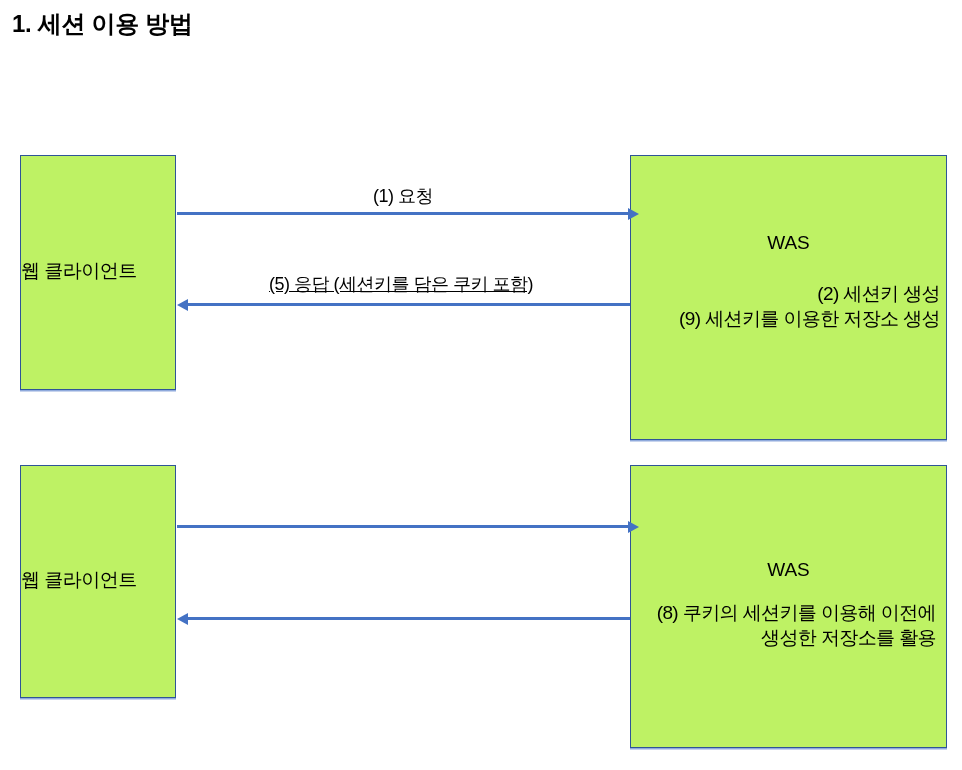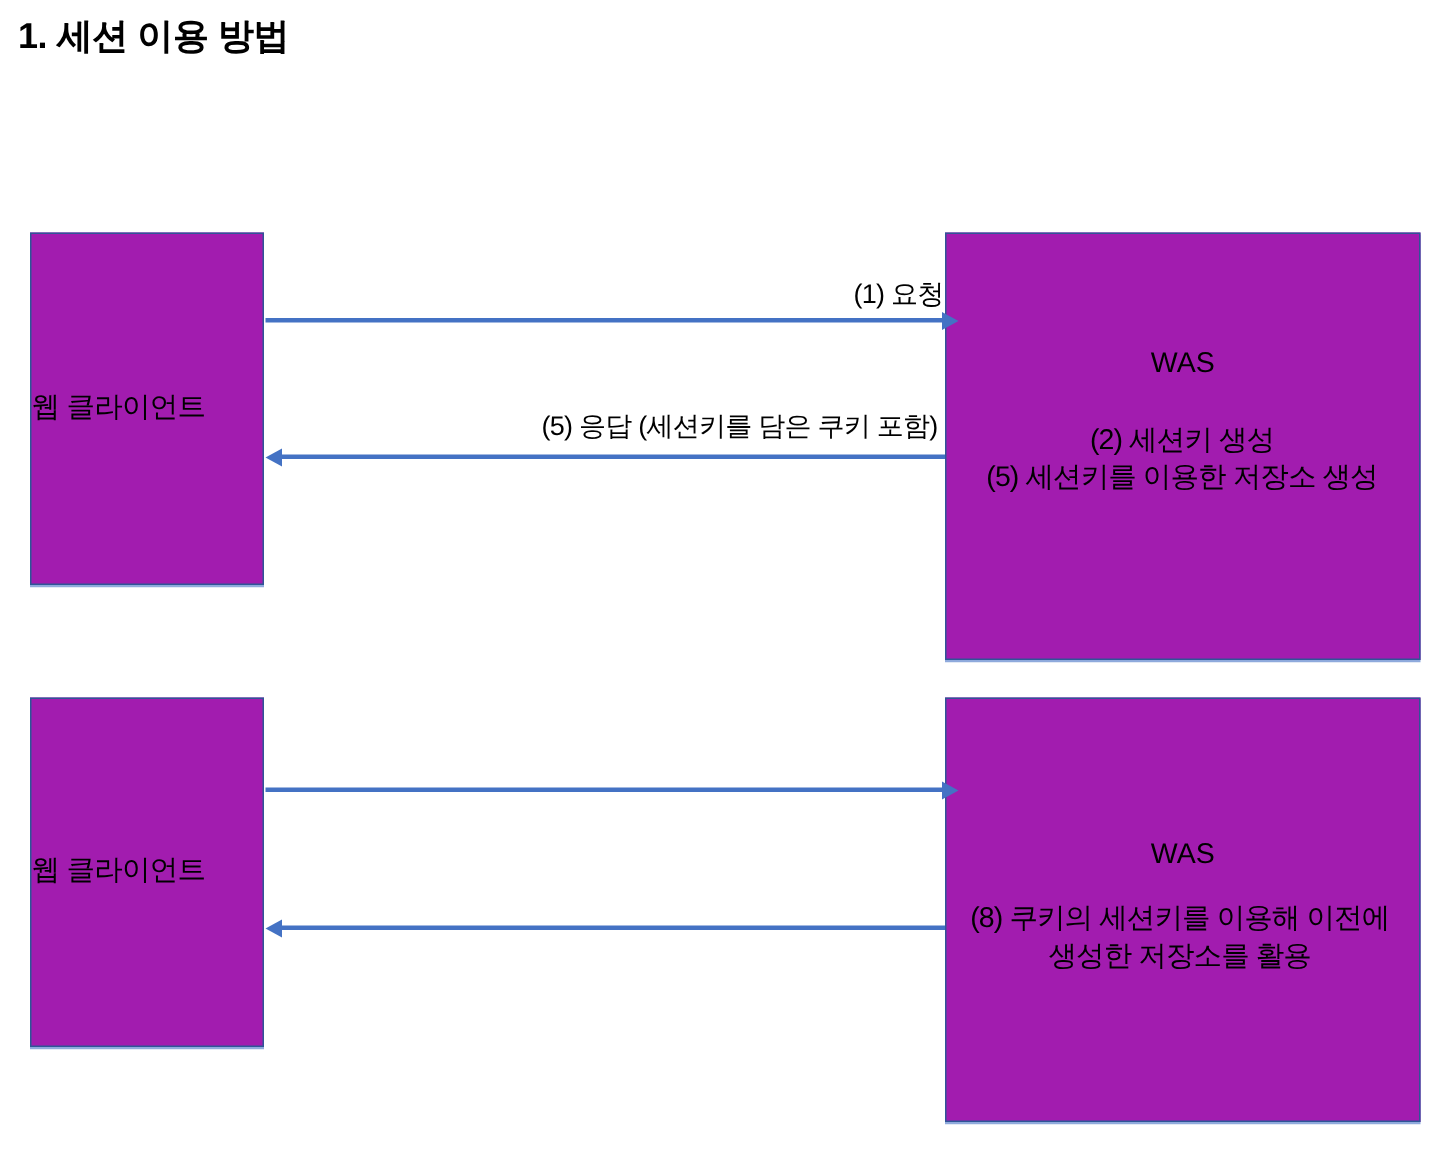--- a/index.html
+++ b/index.html
@@ -30,21 +30,21 @@
     font-weight: bold;
     letter-spacing: -0.3px;
     color: #000000;
     white-space: nowrap;
   }
 
   
   .node-box {
     position: absolute;
     box-sizing: border-box;
-    background: #a21caf;
+    background: #bef264;
     border: 1.4px solid #2f5597;
     box-shadow: 0 1.5px 0 0 #8faadc;
   }
 
   .client-label {
     position: absolute;
     left: 0;
     right: 0;
     text-align: left;
     font-size: 19px;
@@ -62,21 +62,21 @@
     color: #000000;
     white-space: nowrap;
   }
 
   .was-lines {
     position: absolute;
     font-size: 19px;
     line-height: 1.33;
     letter-spacing: -0.6px;
     color: #000000;
-    text-align: center;
+    text-align: right;
   }
   .was-lines div {
     white-space: nowrap;
   }
   .was-lines.wrapped div {
     white-space: normal;
   }
 
   
   .arrow {
@@ -99,52 +99,52 @@
   .arrow.to-left .head {
     left: -10px;
     border-right: 11px solid #4472c4;
   }
 
   .arrow-label {
     position: absolute;
     font-size: 18px;
     letter-spacing: -0.5px;
     color: #000000;
-    text-align: right;
+    text-align: center;
     white-space: nowrap;
   }
 </style>
 </head>
 <body>
 
 <div id="canvas">
 
   <div class="page-title">1. 세션 이용 방법</div>
 
   <div class="node-box" style="left:20px; top:155px; width:156px; height:235px;">
     <div class="client-label" style="top:102px;">웹 클라이언트</div>
   </div>
 
   <div class="node-box" style="left:630px; top:155px; width:317px; height:285px;">
     <div class="was-label" style="top:76px;">WAS</div>
     <div class="was-lines" style="left:5px; top:125px; right:6px;">
       <div>(2) 세션키 생성</div>
-      <div>(5) 세션키를 이용한 저장소 생성</div>
+      <div>(9) 세션키를 이용한 저장소 생성</div>
     </div>
   </div>
 
   <div class="arrow to-right" style="left:177px; top:212px; width:452px;">
     <span class="head"></span>
   </div>
   <div class="arrow-label" style="left:177px; top:184px; width:452px;">(1) 요청</div>
 
   <div class="arrow to-left" style="left:187px; top:303px; width:443px;">
     <span class="head"></span>
   </div>
-  <div class="arrow-label" style="left:177px; top:272px; width:448px;">(5) 응답 (세션키를 담은 쿠키 포함)</div>
+  <div class="arrow-label" style="left:177px; top:272px; width:448px;text-decoration:underline;">(5) 응답 (세션키를 담은 쿠키 포함)</div>
 
   <div class="node-box" style="left:20px; top:465px; width:156px; height:233px;">
     <div class="client-label" style="top:101px;">웹 클라이언트</div>
   </div>
 
   <div class="node-box" style="left:630px; top:465px; width:317px; height:283px;">
     <div class="was-label" style="top:93px;">WAS</div>
     <div class="was-lines wrapped" style="left:6px; top:134px; width:299px;">
       <div>(8) 쿠키의 세션키를 이용해 이전에 생성한 저장소를 활용</div>
     </div>

